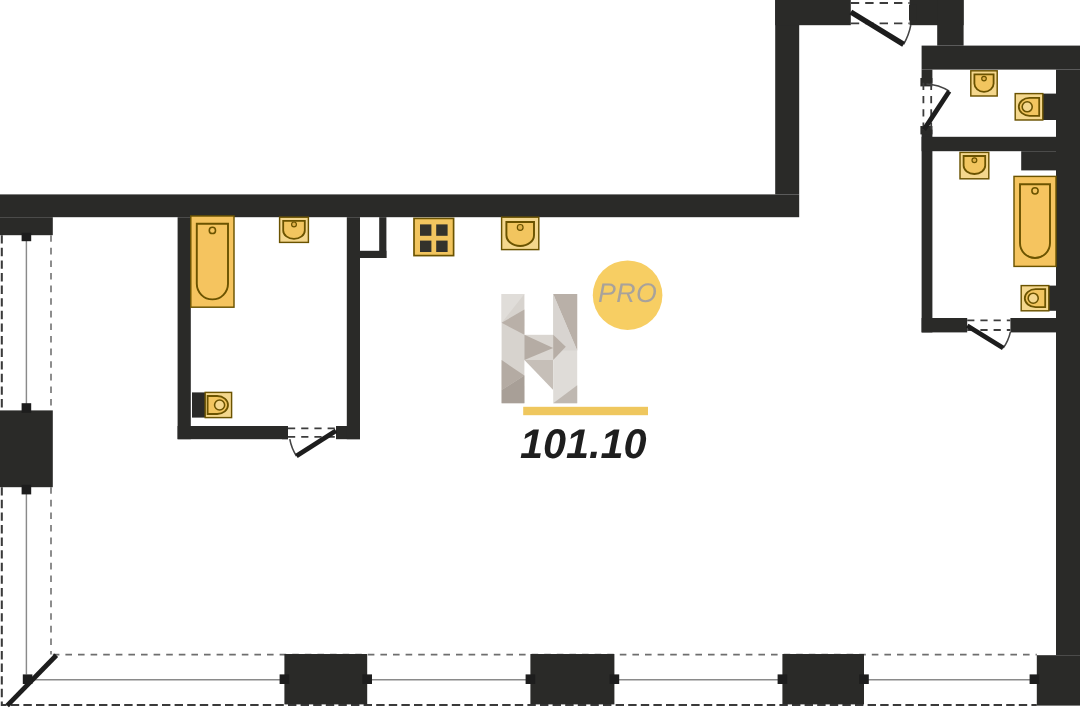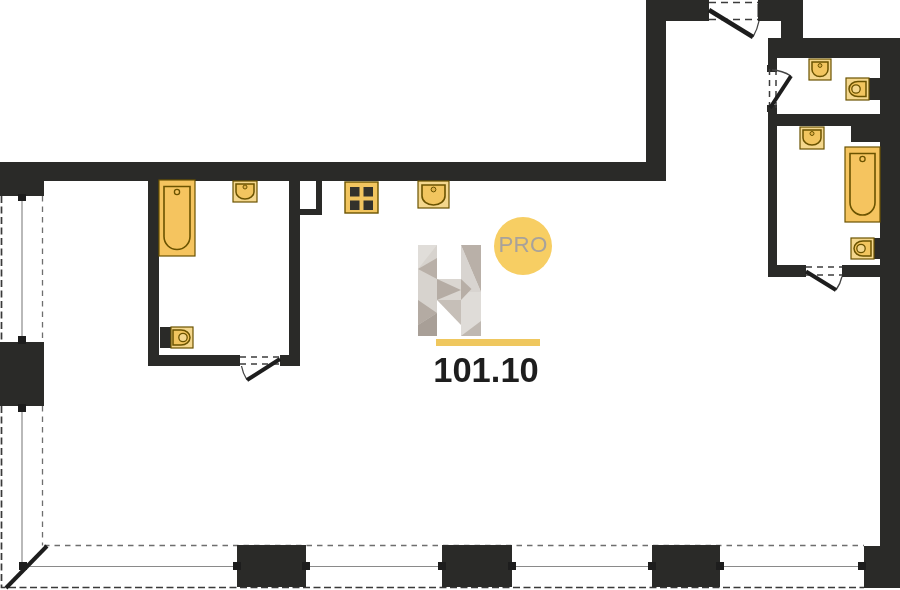--- a/index.html
+++ b/index.html
@@ -1,16 +1,16 @@
 <!DOCTYPE html>
 <html><head>
 <meta charset="utf-8">
 <style>
   html,body{margin:0;padding:0;background:#ffffff;}
-  #plan{width:744px;height:590px;position:relative;font-family:"Liberation Sans",sans-serif;}
+  #plan{width:744px;height:590px;position:relative;font-family:"Liberation Sans",sans-serif;font-style:italic;}
 </style>
 </head>
 <body>
 
 <div id="plan">
 <svg width="900" height="590" viewBox="0 0 900 590" xmlns="http://www.w3.org/2000/svg">
 <defs></defs>
 
 <rect x="0" y="0" width="900" height="590" fill="#ffffff"></rect>
 

